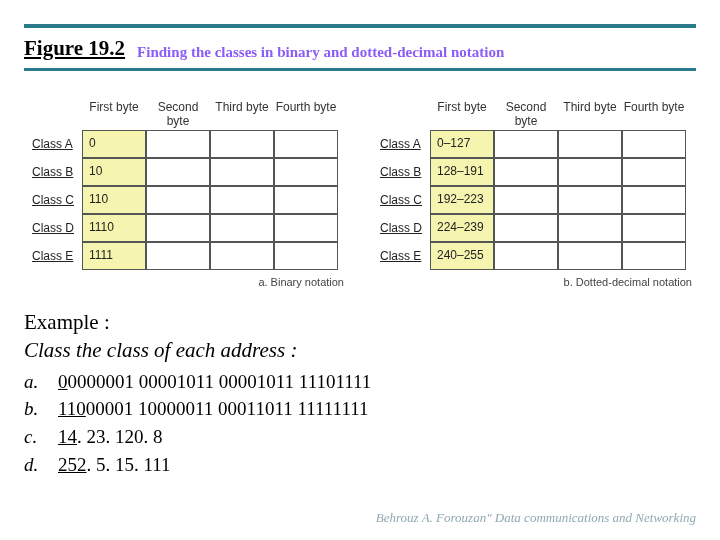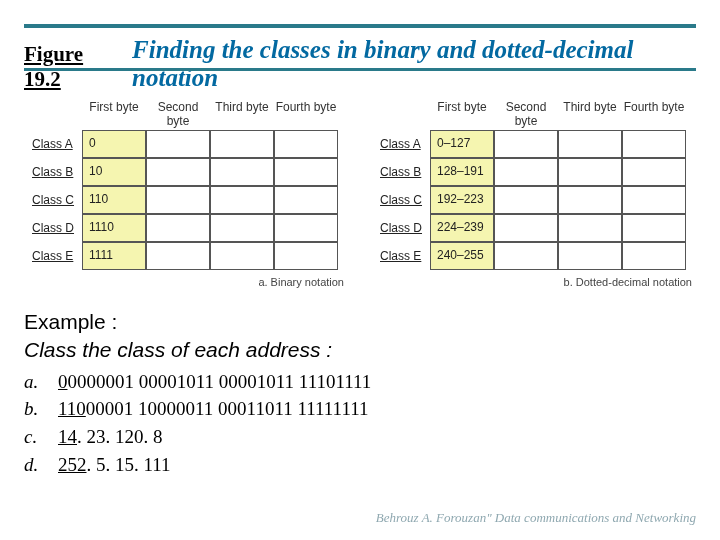--- a/index.html
+++ b/index.html
@@ -25,23 +25,22 @@
     gap: 12px;
   }
   .fig-label {
     font-weight: bold;
     font-size: 21px;
     color: #000;
     text-decoration: underline;
   }
   .fig-caption {
     font-weight: bold;
-    font-style: italic;
-    font-size: 25px;
-    color: #0369a1;
+    font-size: 15px;
+    color: #8b5cf6;
   }
   .midbar {
     position: absolute;
     top: 68px; left: 24px; right: 24px;
     height: 3px;
     background: #2a7a8a;
   }
   .tables-wrap {
     position: absolute;
     top: 98px;
@@ -90,21 +89,21 @@
     padding-left: 2px;
     text-align: right;
   }
   .example {
     position: absolute;
     top: 308px;
     left: 24px;
     font-size: 21px;
     line-height: 1.35;
   }
-  .example .hdr1, .example .hdr2 { font-family: Liberation Sans, sans-serif; }
+  .example .hdr1, .example .hdr2 { font-family: Liberation Serif, serif; }
   .items {
     margin-top: 4px;
     font-size: 19px;
   }
   .items .it {
     display: flex;
     gap: 14px;
     margin: 2px 0;
   }
   .items .m { font-style: italic; width: 20px; }

